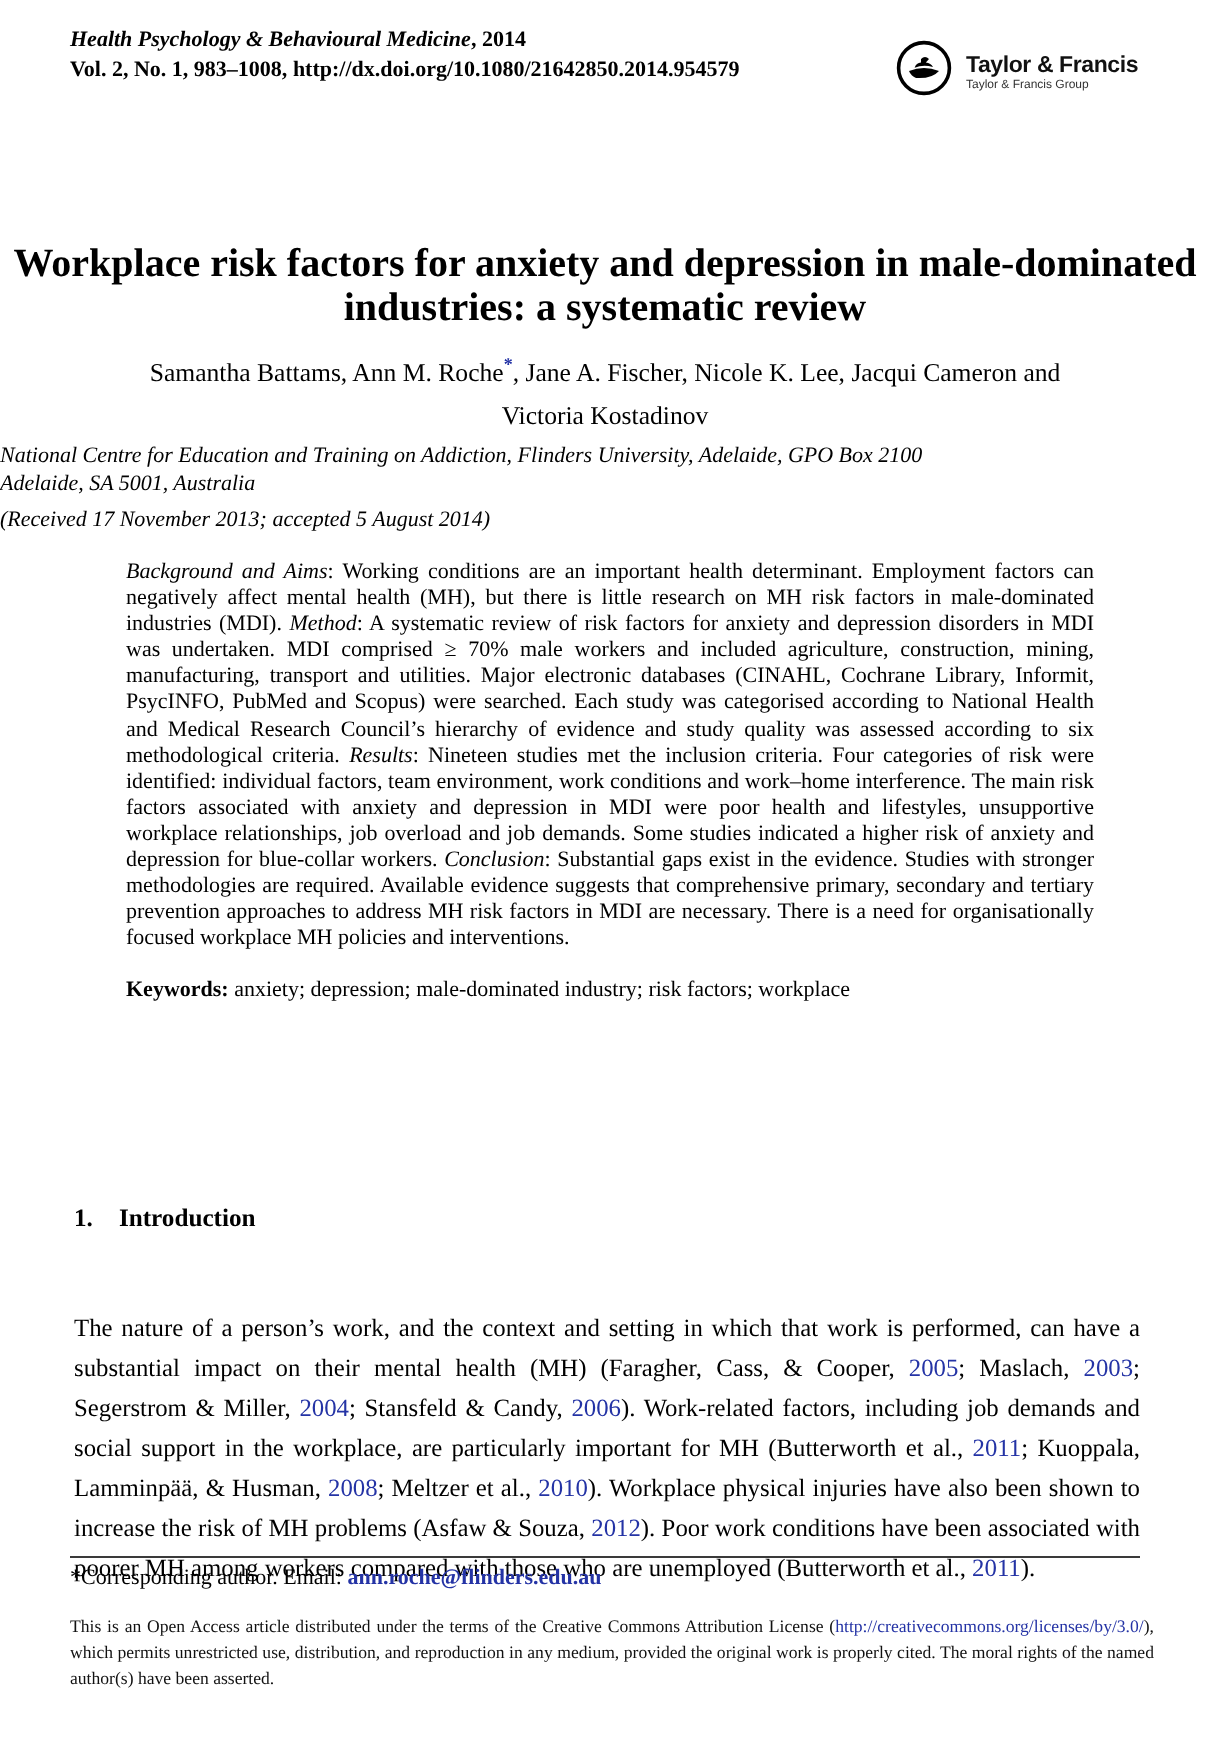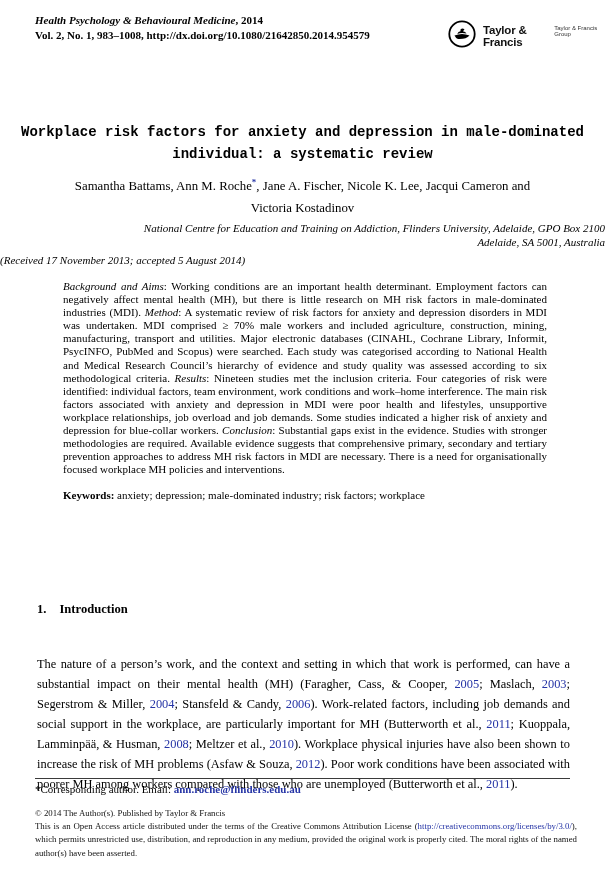--- a/index.html
+++ b/index.html
@@ -10,30 +10,30 @@
     font-family:"Liberation Serif","DejaVu Serif",serif;
     color:#000;
     overflow:hidden;
   }
   .abs{position:absolute;}
   
   .journal-header{left:35px;top:13px;font-size:11px;font-weight:bold;line-height:15px;width:420px;}
   .jline1 .jname{font-style:italic;}
   
   .logo{left:447px;top:19px;display:flex;align-items:center;gap:6px;}
-  .logo-text{display:flex;flex-direction:row;font-family:"Liberation Sans","DejaVu Sans",sans-serif;}
+  .logo-text{display:flex;flex-direction:column;font-family:"Liberation Sans","DejaVu Sans",sans-serif;}
   .logo-brand{font-size:11.5px;font-weight:bold;letter-spacing:-0.2px;color:#111;}
   .logo-group{font-size:6px;color:#333;margin-top:1px;}
   
-  .title{left:0;right:0;top:121px;text-align:center;font-weight:bold;font-size:14px;line-height:22px;font-family:Liberation Mono, monospace;}
+  .title{left:0;right:0;top:121px;text-align:center;font-weight:bold;font-size:20px;line-height:22px;}
   
   .authors{left:0;right:0;top:171px;text-align:center;font-size:12.8px;line-height:22px;}
   .auth-mark{color:#2433a5;font-weight:bold;vertical-align:super;font-size:9px;}
   
-  .affiliation{left:0;right:0;top:221px;text-align:right;font-style:italic;font-size:11px;line-height:14px;}
+  .affiliation{left:0;right:0;top:221px;text-align:left;font-style:italic;font-size:11px;line-height:14px;}
   
   .received{left:0;right:0;top:254px;text-align:left;font-style:italic;font-size:11px;}
   
   .abstract{left:63px;top:280px;width:484px;font-size:11px;line-height:13.1px;text-align:justify;}
   .abstract p{margin:0;}
   .keywords{margin-top:13px;text-align:left;}
   .bold{font-weight:bold;}
   
   .section-heading{left:37px;top:602px;font-size:12.6px;font-weight:bold;}
   .section-heading .sec-title{margin-left:13px;}
@@ -69,21 +69,21 @@
       </svg>
     </span>
     <span class="logo-text">
       <span class="logo-brand">Taylor &amp; Francis</span>
       <span class="logo-group">Taylor &amp; Francis Group</span>
     </span>
   </div>
 
   <div class="abs title">
     <div>Workplace risk factors for anxiety and depression in male-dominated</div>
-    <div>individual: a systematic review</div>
+    <div>industries: a systematic review</div>
   </div>
 
   <div class="abs authors">
     <div><span>Samantha Battams, Ann M. Roche</span><span class="auth-mark">*</span><span>, Jane A. Fischer, Nicole K. Lee, Jacqui Cameron and</span></div>
     <div>Victoria Kostadinov</div>
   </div>
 
   <div class="abs affiliation">
     <div>National Centre for Education and Training on Addiction, Flinders University, Adelaide, GPO Box 2100</div>
     <div>Adelaide, SA 5001, Australia</div>
@@ -102,17 +102,16 @@
 
   <div class="abs intro"><span>The nature of a person’s work, and the context and setting in which that work is performed, can have a substantial impact on their mental health (MH) (Faragher, Cass, &amp; Cooper, </span><span class="seg-link">2005</span><span>; Maslach, </span><span class="seg-link">2003</span><span>; Segerstrom &amp; Miller, </span><span class="seg-link">2004</span><span>; Stansfeld &amp; Candy, </span><span class="seg-link">2006</span><span>). Work-related factors, including job demands and social support in the workplace, are particularly important for MH (Butterworth et al., </span><span class="seg-link">2011</span><span>; Kuoppala, Lamminpää, &amp; Husman, </span><span class="seg-link">2008</span><span>; Meltzer et al., </span><span class="seg-link">2010</span><span>). Workplace physical injuries have also been shown to increase the risk of MH problems (Asfaw &amp; Souza, </span><span class="seg-link">2012</span><span>). Poor work conditions have been associated with poorer MH among workers compared with those who are unemployed (Butterworth et al., </span><span class="seg-link">2011</span><span>).</span></div>
 
   <div class="abs footnote-rule"></div>
 
   <div class="abs footnote">
     <span>*Corresponding author. Email: </span><span class="link">ann.roche@flinders.edu.au</span>
   </div>
 
   <div class="abs imprint">
-    <div>© 2014 The Author(s). Published by Taylor &amp; Francis</div>
     <p><span>This is an Open Access article distributed under the terms of the Creative Commons Attribution License (</span><span class="seg-link">http://creativecommons.org/licenses/by/3.0/</span><span>), which permits unrestricted use, distribution, and reproduction in any medium, provided the original work is properly cited. The moral rights of the named author(s) have been asserted.</span></p>
   </div>
 
 </div>
 
 </body></html>

